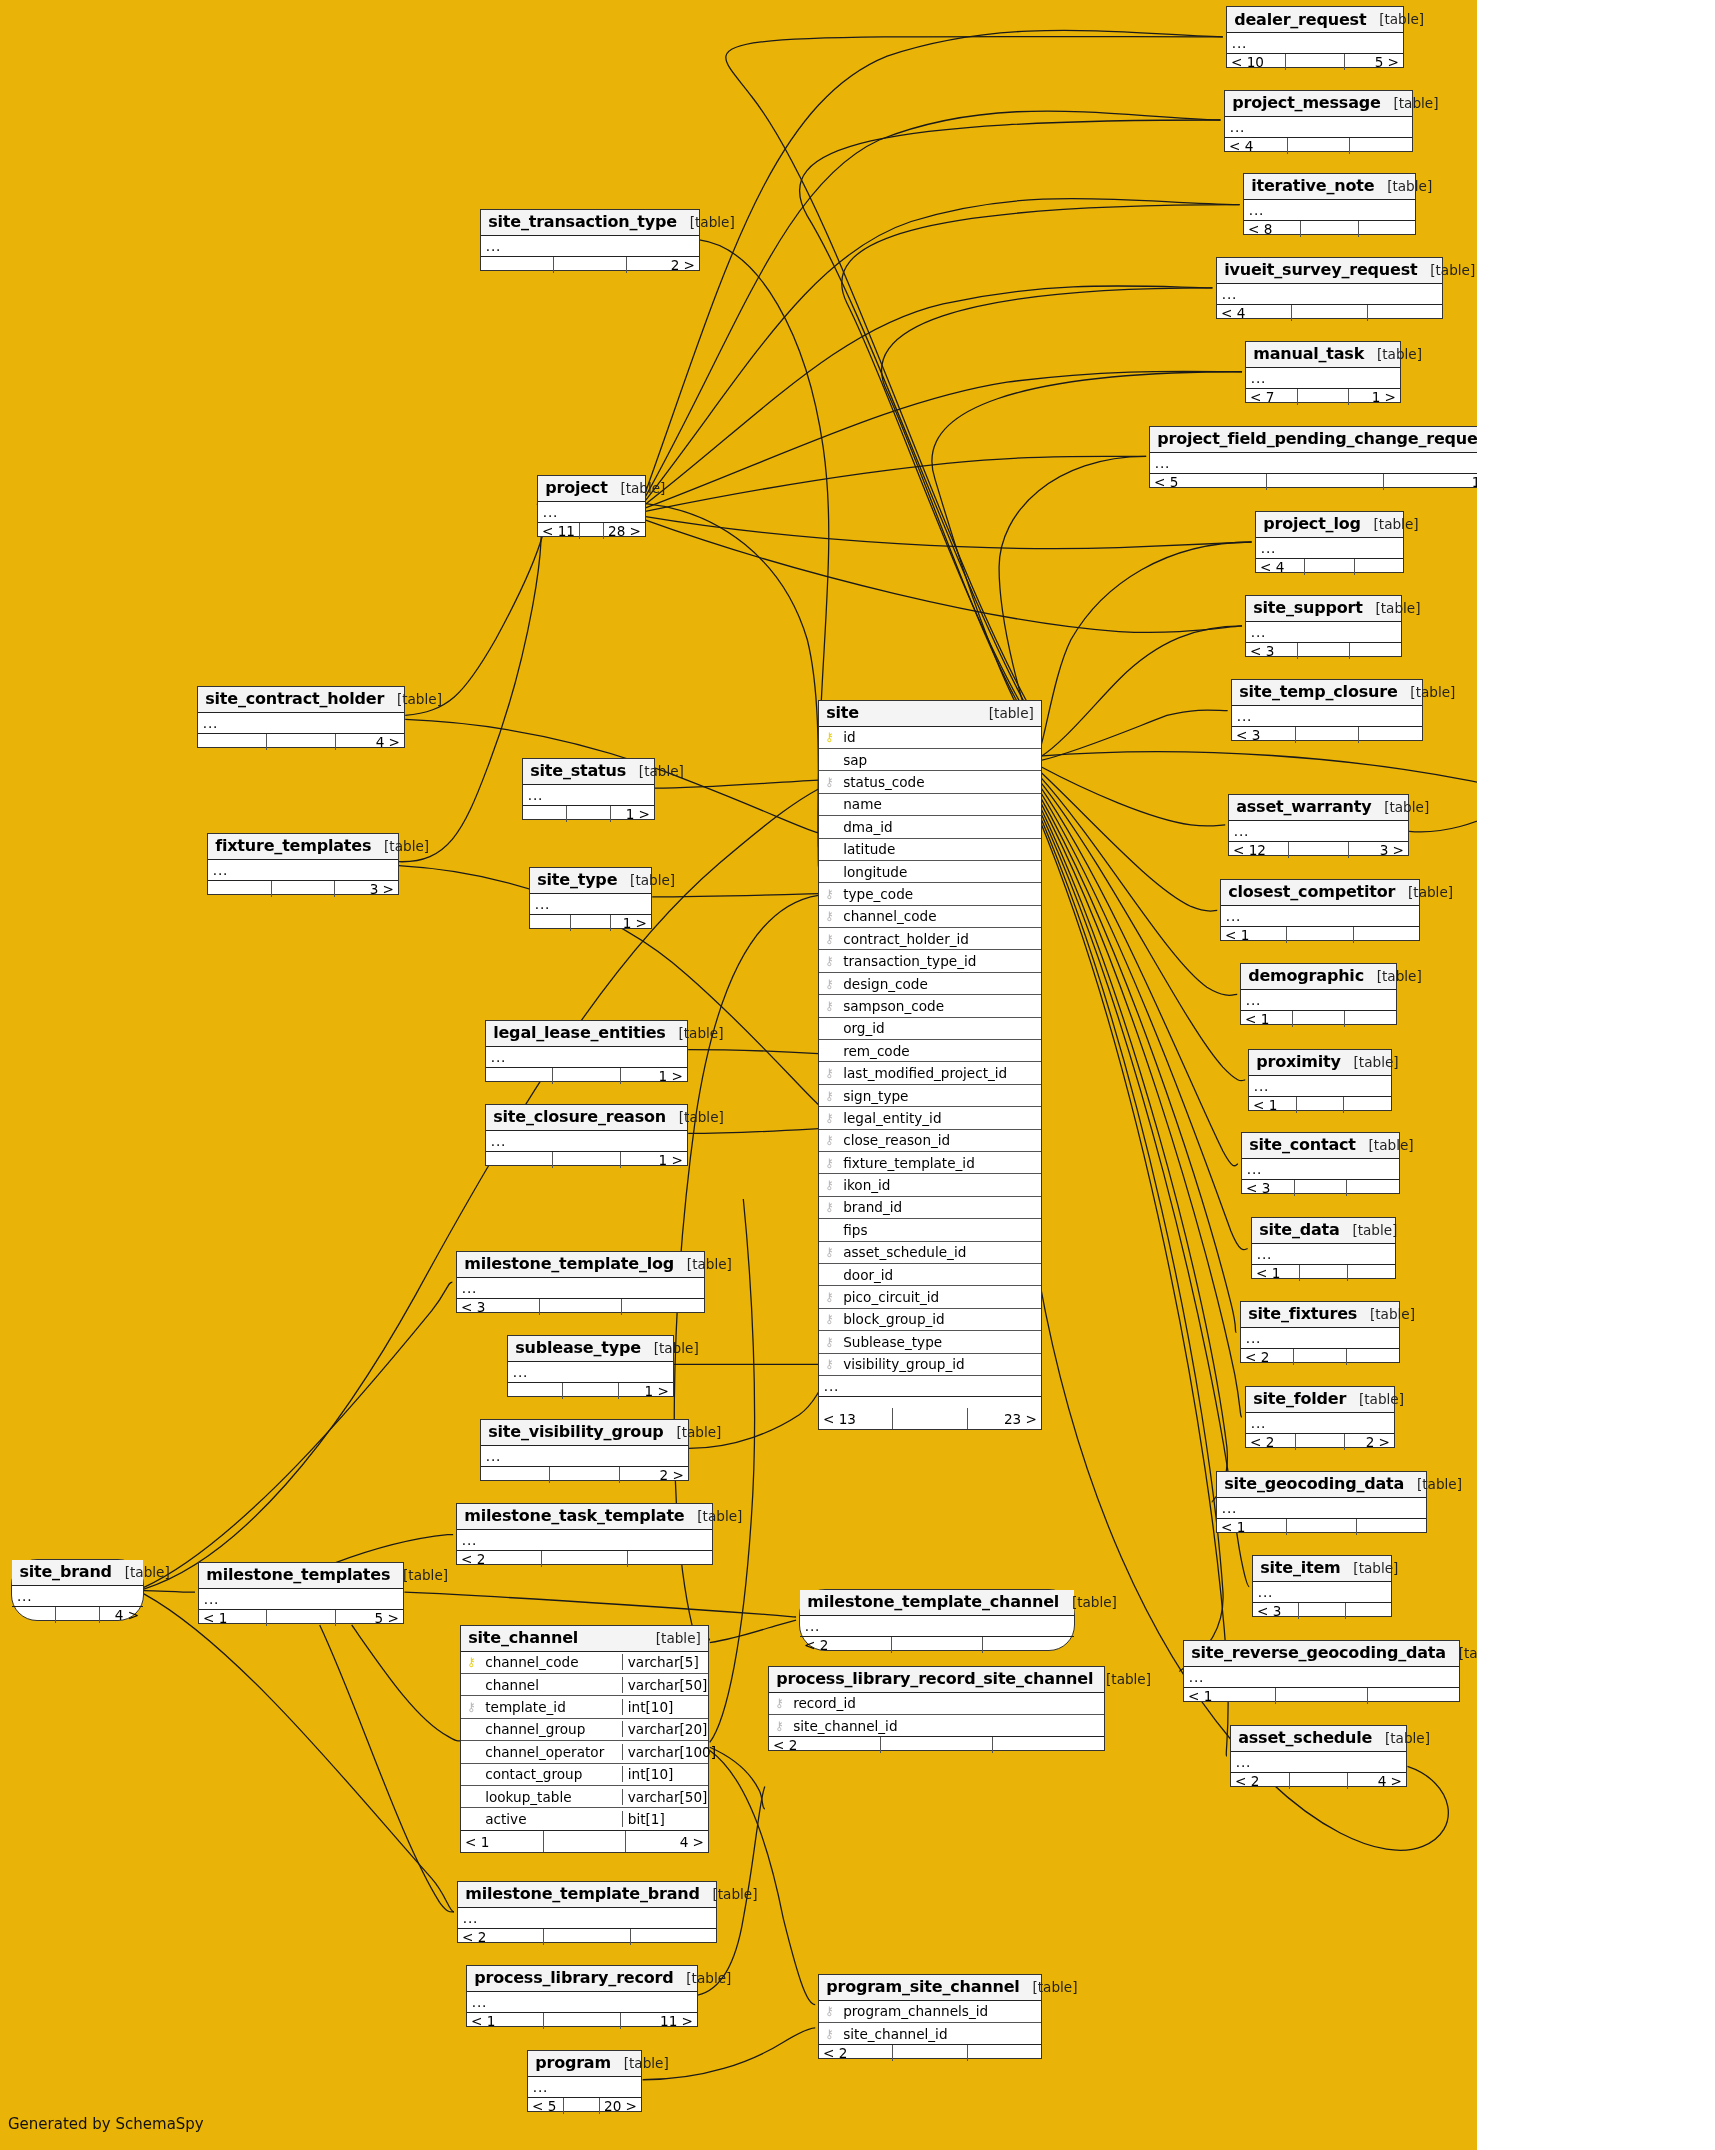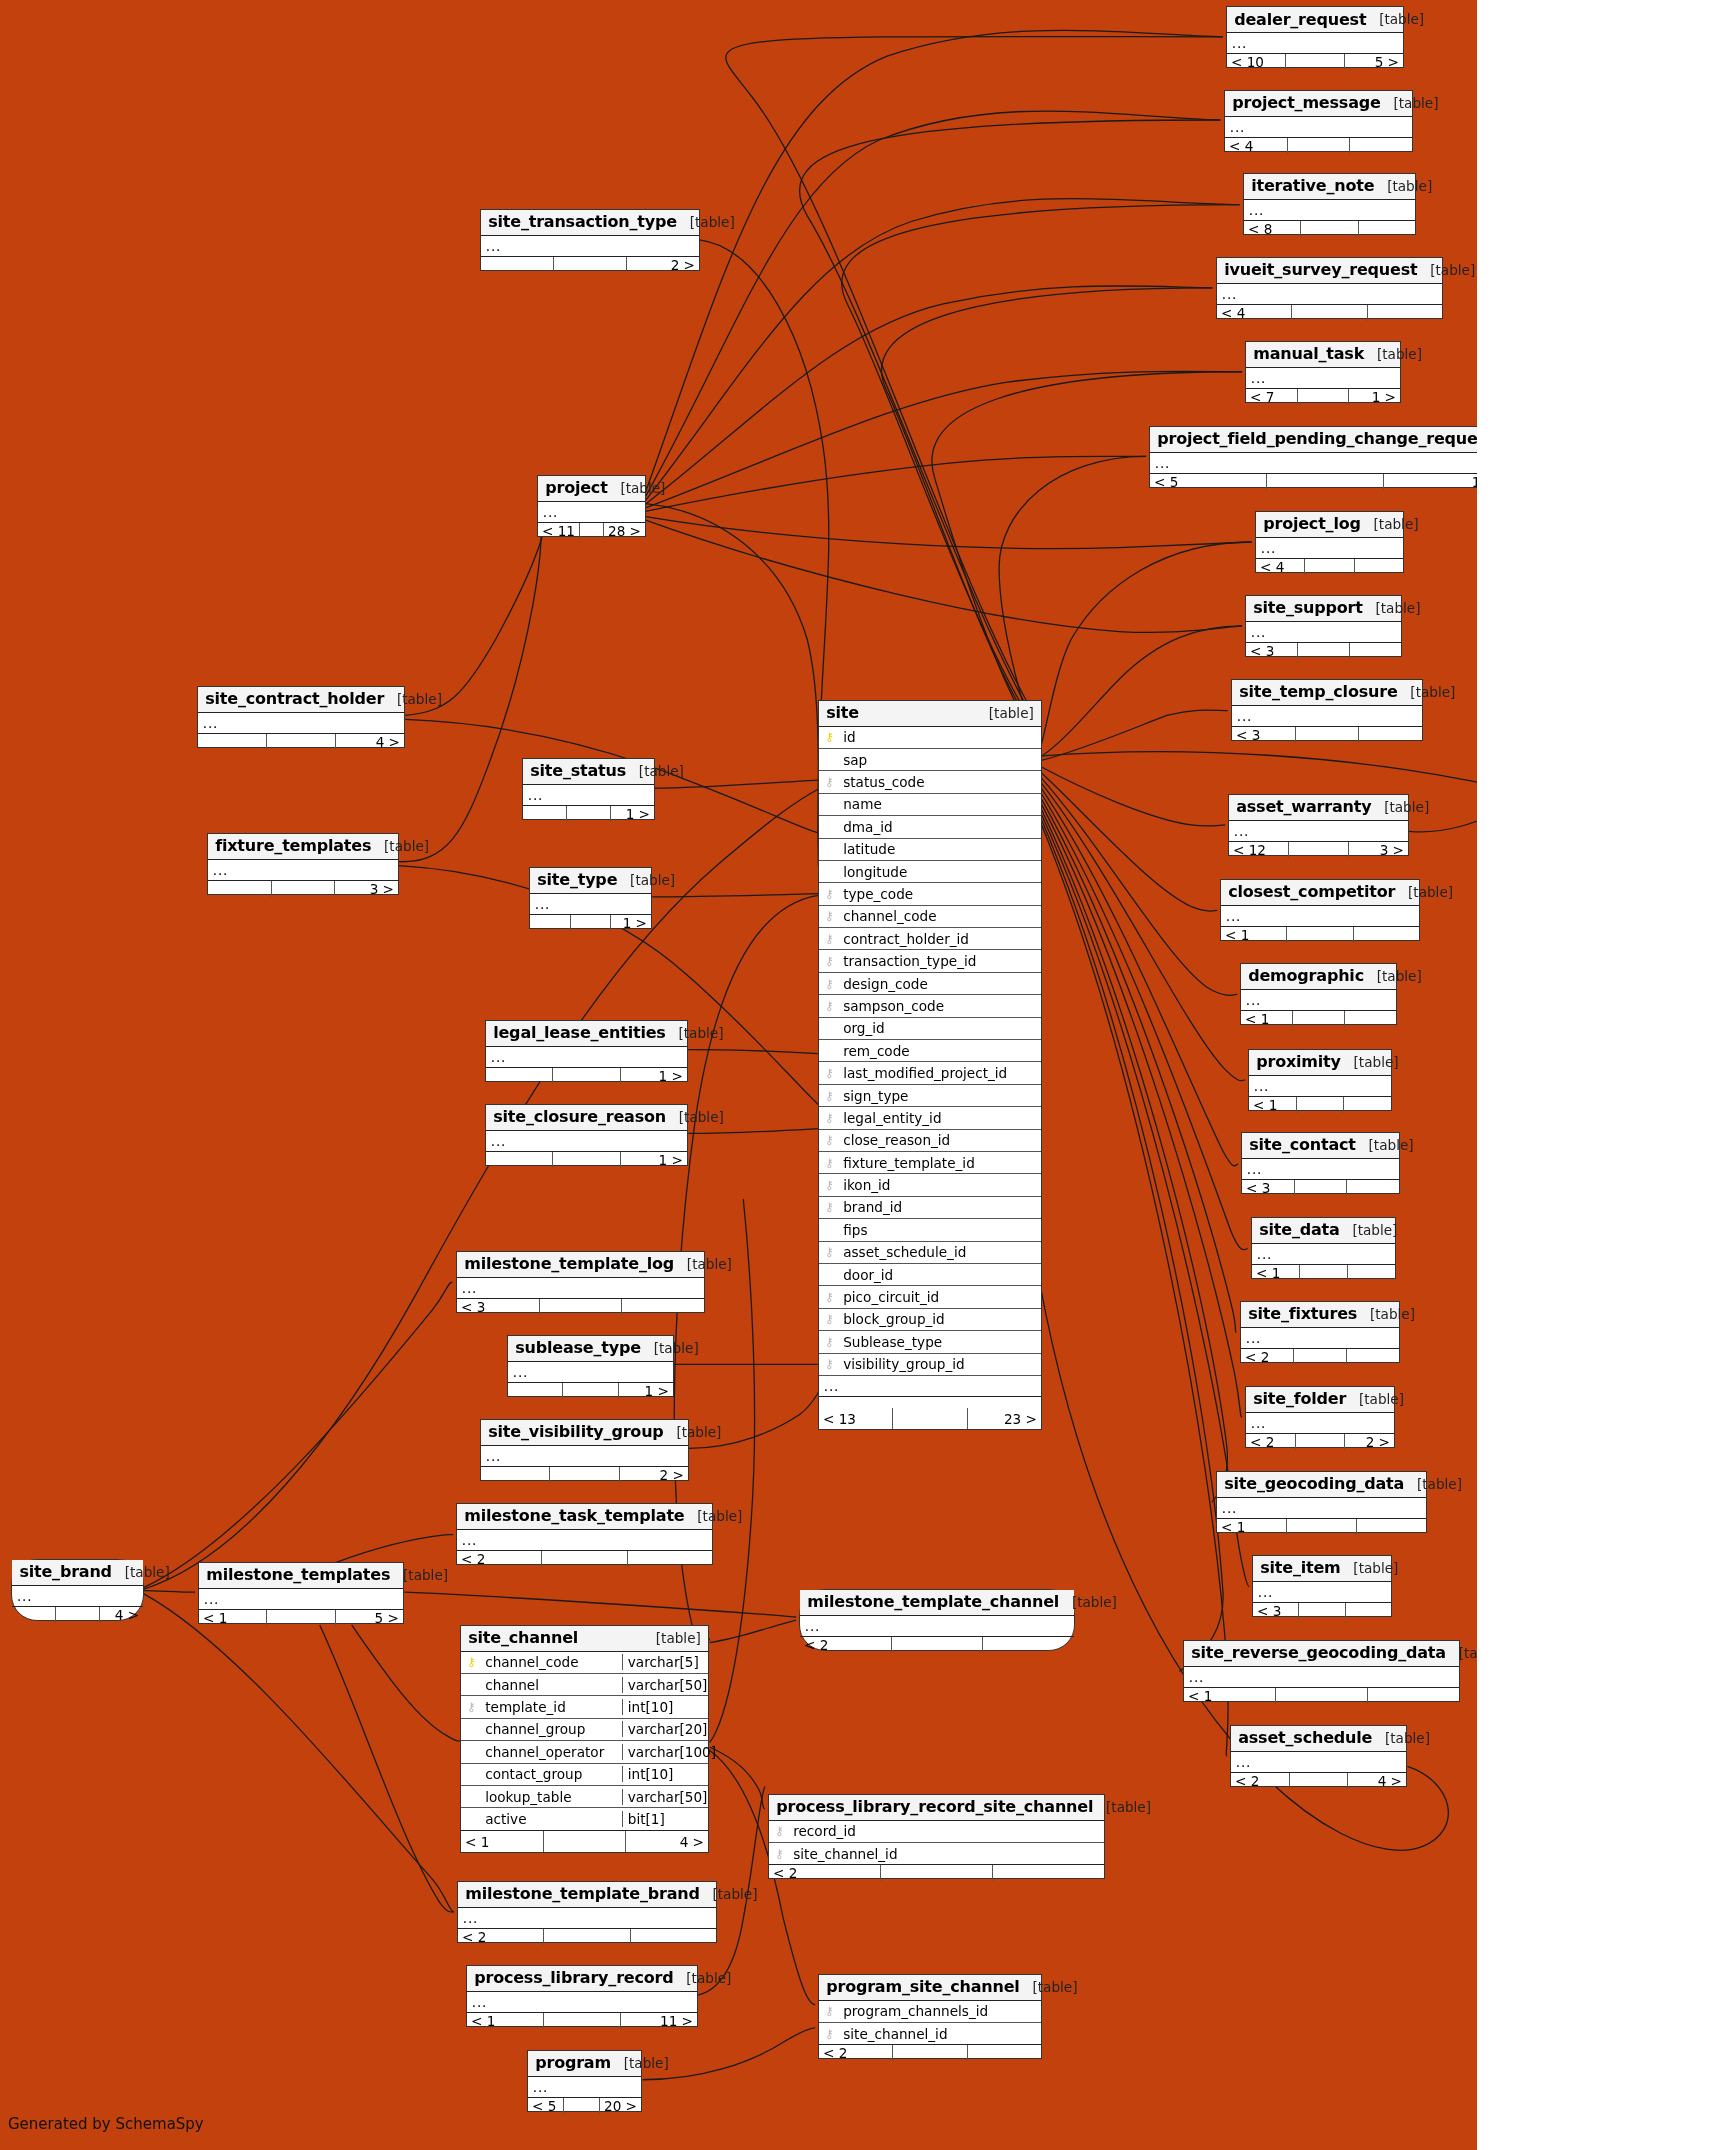--- a/index.html
+++ b/index.html
@@ -4,21 +4,21 @@
 <style>
   html, body {
     margin: 0;
     padding: 0;
     background: #ffffff;
   }
   #canvas {
     position: relative;
     width: 1477px;
     height: 2151px;
-    background: #c2410c;
+    background: #eab308;
     font-family: "DejaVu Sans", sans-serif;
     overflow: hidden;
   }
   #edges {
     position: absolute;
     left: 0; top: 0;
     width: 1716px;
     height: 2151px;
     pointer-events: none;
   }
@@ -889,21 +889,21 @@
             <span class="col-name">active</span>
             <span class="col-type">bit[1]</span>
           </div>
         </div>
         <div class="tbl-foot">
           <div class="foot-cell foot-left">&lt; 1</div>
           <div class="foot-cell foot-left"></div>
           <div class="foot-cell foot-right">4 &gt;</div>
         </div>
       </div>
-      <div class="tbl" style="left: 768px; top: 1794px; width: 337px; height: 85px;">
+      <div class="tbl" style="left: 768px; top: 1666px; width: 337px; height: 85px;">
         <div class="tbl-head">
           <span class="tbl-name">process_library_record_site_channel</span>
           <span class="tbl-tag">[table]</span>
         </div>
         <div class="tbl-body">
           <div class="col-row">
             <span class="col-key key-fk">⚷</span>
             <span class="col-name">record_id</span>
           </div>
           <div class="col-row" style="border-bottom: 1.6px solid rgb(34, 34, 34);">

